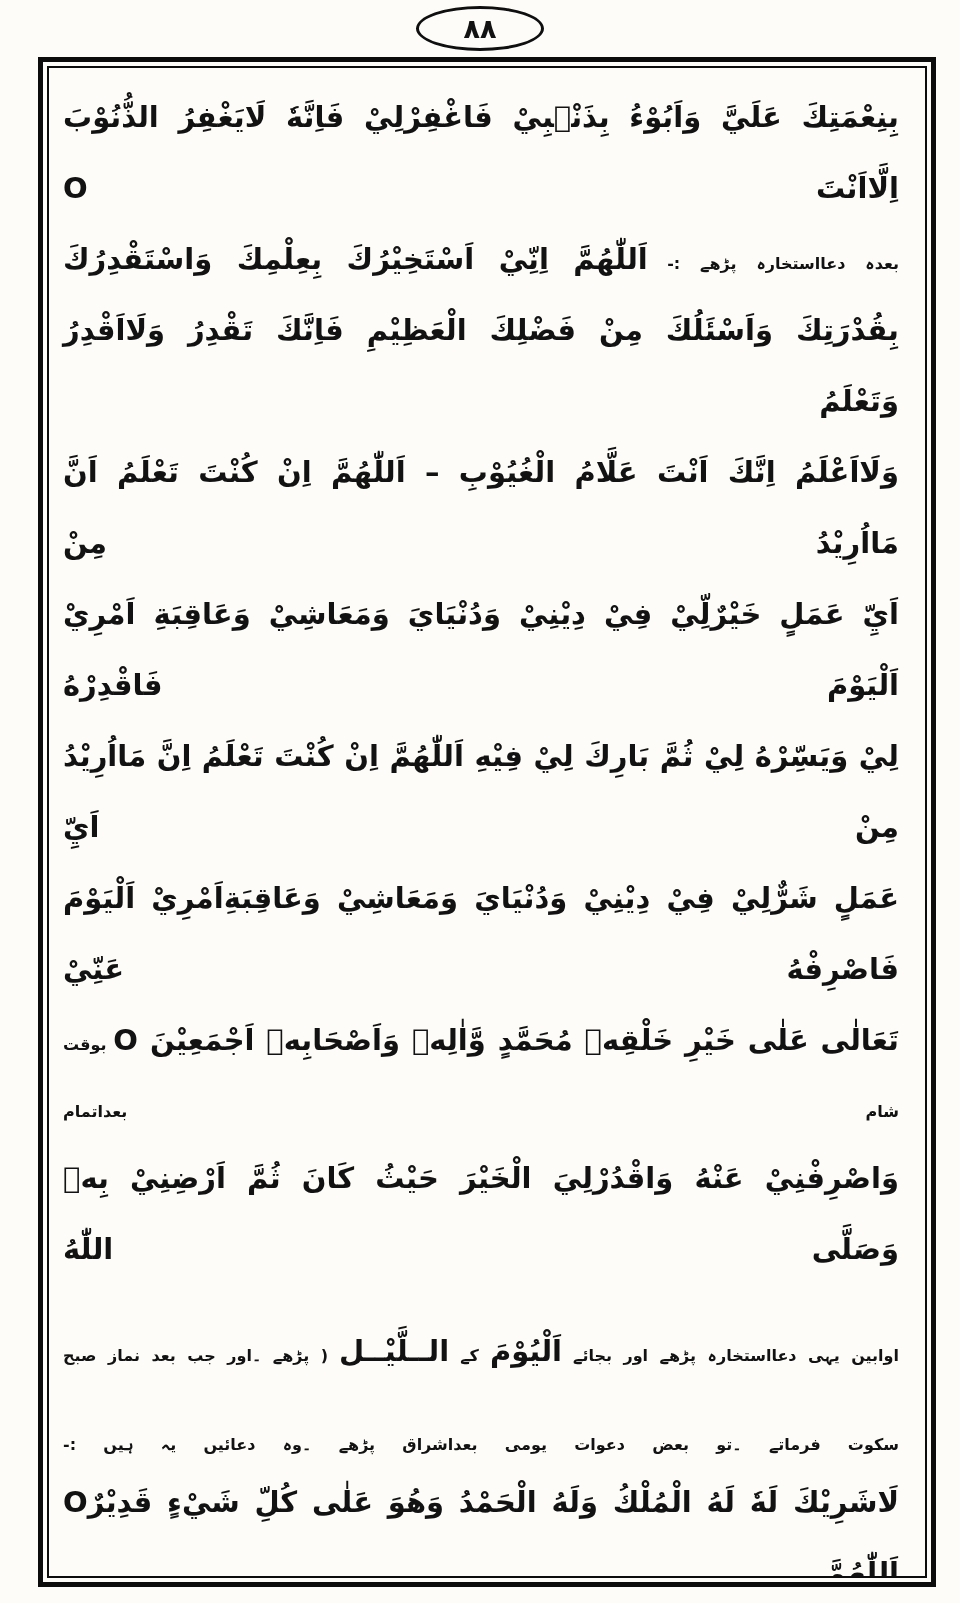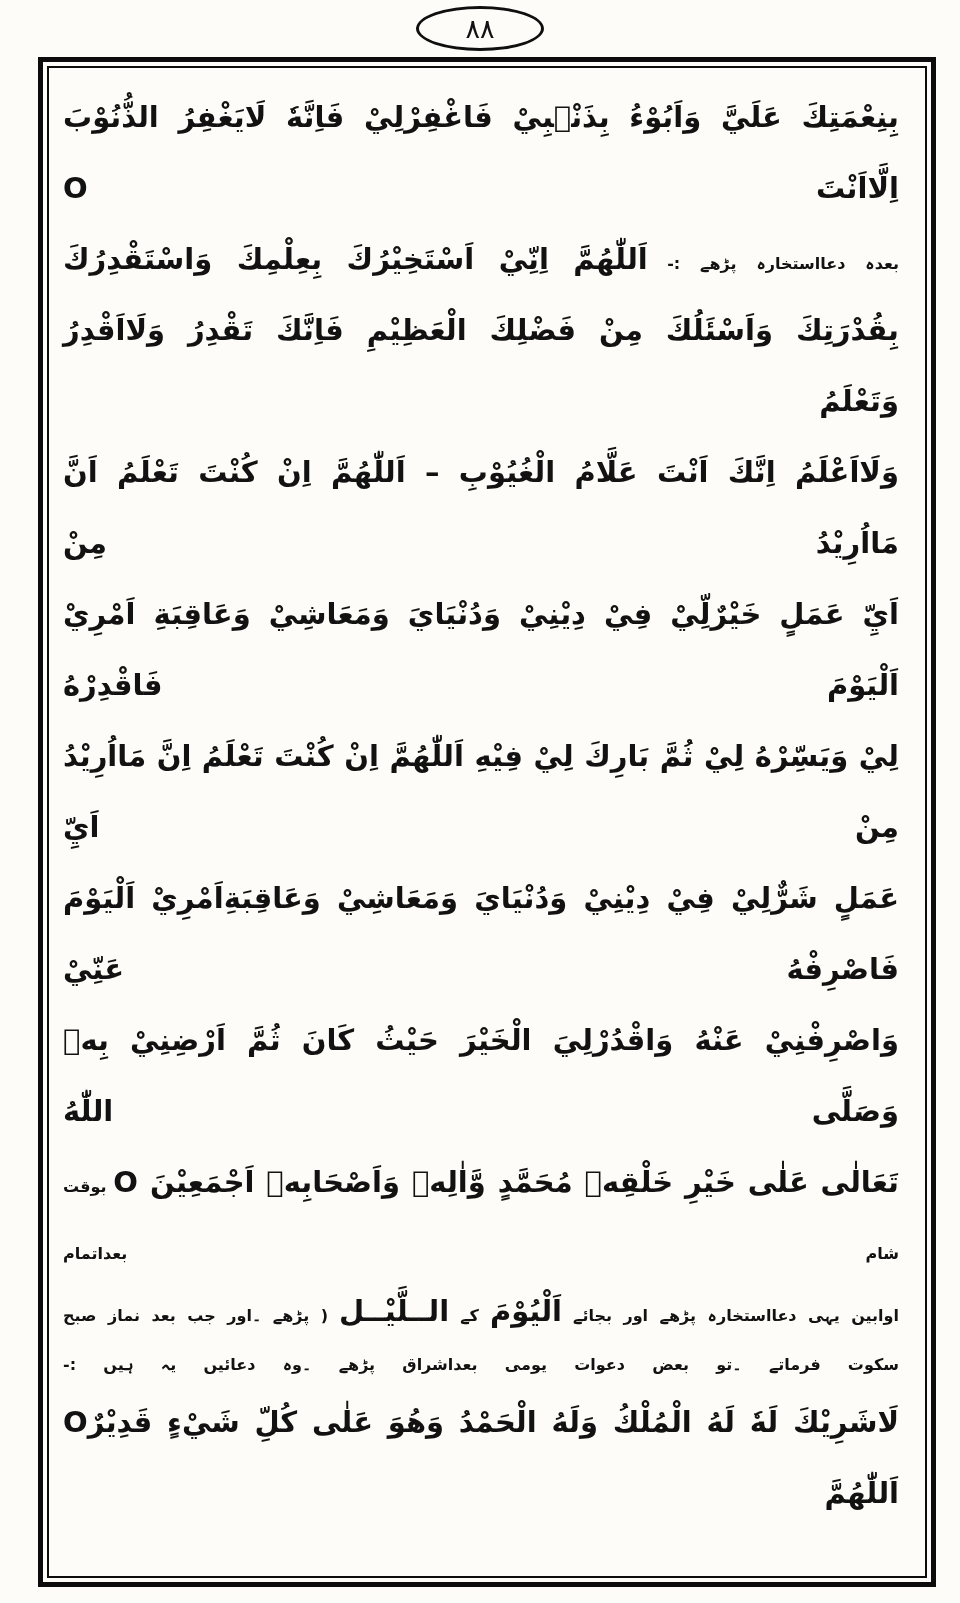--- a/index.html
+++ b/index.html
@@ -11,42 +11,42 @@
     position:relative;
     overflow:hidden;
   }
   .page-number-oval {
     position:absolute; top:6px; left:50%; transform:translateX(-50%);
     width:128px; height:45px;
     border:3px solid #0f0f0f; border-radius:50%;
     display:flex; align-items:center; justify-content:center;
     background:#fdfcf8; z-index:2;
   }
-  .page-number { font-size:27px; font-weight:normal; line-height:1; }
+  .page-number { font-size:27px; font-weight:bold; line-height:1; }
   .frame-outer {
     position:absolute; top:57px; left:38px; right:24px; bottom:16px;
     border:5px solid #0c0c0c;
     padding:4px;
     background:#fdfcf8;
   }
   .frame-inner {
     width:100%; height:100%;
     border:2px solid #0c0c0c;
     padding:16px 26px 8px 14px;
     direction:rtl;
     overflow:hidden;
   }
   .line {
     direction:rtl;
     text-align:justify;
     text-align-last:justify;
     line-height:67px;
     white-space:normal;
   }
-  .line.size-small { line-height:49px; }
+  .line.size-small { line-height:49px;margin-top:40px; }
   .line.indent { padding-right:28px; }
   .ar { font-size:29px; font-weight:bold; }
   .ur { font-size:16px; font-weight:bold; }
 </style>
 </head>
 <body>
 
 <div class="page">
 
   <div class="page-number-oval">
@@ -55,21 +55,21 @@
 
   <div class="frame-outer">
     <div class="frame-inner">
         <div class="line align-justify"><span class="ar">بِنِعْمَتِكَ عَلَيَّ وَاَبُوْءُ بِذَنْۢبِيْ فَاغْفِرْلِيْ فَاِنَّهٗ لَايَغْفِرُ الذُّنُوْبَ اِلَّااَنْتَ O</span> </div>
         <div class="line align-justify"><span class="ur">بعدہ دعااستخارہ پڑھے :-</span> <span class="ar">اَللّٰهُمَّ اِنِّيْ اَسْتَخِيْرُكَ بِعِلْمِكَ وَاسْتَقْدِرُكَ</span> </div>
         <div class="line align-justify"><span class="ar">بِقُدْرَتِكَ وَاَسْئَلُكَ مِنْ فَضْلِكَ الْعَظِيْمِ فَاِنَّكَ تَقْدِرُ وَلَااَقْدِرُ وَتَعْلَمُ</span> </div>
         <div class="line align-justify"><span class="ar">وَلَااَعْلَمُ اِنَّكَ اَنْتَ عَلَّامُ الْغُيُوْبِ – اَللّٰهُمَّ اِنْ كُنْتَ تَعْلَمُ اَنَّ مَااُرِيْدُ مِنْ</span> </div>
         <div class="line align-justify"><span class="ar">اَيِّ عَمَلٍ خَيْرٌلِّيْ فِيْ دِيْنِيْ وَدُنْيَايَ وَمَعَاشِيْ وَعَاقِبَةِ اَمْرِيْ اَلْيَوْمَ فَاقْدِرْهُ</span> </div>
         <div class="line align-justify"><span class="ar">لِيْ وَيَسِّرْهُ لِيْ ثُمَّ بَارِكَ لِيْ فِيْهِ اَللّٰهُمَّ اِنْ كُنْتَ تَعْلَمُ اِنَّ مَااُرِيْدُ مِنْ اَيِّ</span> </div>
         <div class="line align-justify"><span class="ar">عَمَلٍ شَرٌّلِيْ فِيْ دِيْنِيْ وَدُنْيَايَ وَمَعَاشِيْ وَعَاقِبَةِاَمْرِيْ اَلْيَوْمَ فَاصْرِفْهُ عَنِّيْ</span> </div>
+        <div class="line align-justify"><span class="ar">تَعَالٰى عَلٰى خَيْرِ خَلْقِهٖ مُحَمَّدٍ وَّاٰلِهٖ وَاَصْحَابِهٖ اَجْمَعِيْنَ O</span> <span class="ur">بوقت شام بعداتمام</span> </div>
         <div class="line align-justify"><span class="ar">وَاصْرِفْنِيْ عَنْهُ وَاقْدُرْلِيَ الْخَيْرَ حَيْثُ كَانَ ثُمَّ اَرْضِنِيْ بِهٖ وَصَلَّى اللّٰهُ</span> </div>
-        <div class="line align-justify"><span class="ar">تَعَالٰى عَلٰى خَيْرِ خَلْقِهٖ مُحَمَّدٍ وَّاٰلِهٖ وَاَصْحَابِهٖ اَجْمَعِيْنَ O</span> <span class="ur">بوقت شام بعداتمام</span> </div>
         <div class="line align-justify size-small"><span class="ur">اوابین یہی دعااستخارہ پڑھے اور بجائے</span> <span class="ar">اَلْيُوْمَ</span> <span class="ur">کے</span> <span class="ar">الــلَّيْــل</span> <span class="ur">( پڑھے ۔اور جب بعد نماز صبح</span> </div>
         <div class="line align-justify size-small"><span class="ur">سکوت فرماتے ۔تو بعض دعوات یومی بعداشراق پڑھے ۔وہ دعائیں یہ ہیں :-</span> </div>
         <div class="line align-justify"><span class="ar">لَاشَرِيْكَ لَهٗ لَهُ الْمُلْكُ وَلَهُ الْحَمْدُ وَهُوَ عَلٰى كُلِّ شَيْءٍ قَدِيْرٌO اَللّٰهُمَّ</span> </div>
       </div>
   </div>
 
 </div>
 
 </body></html>

